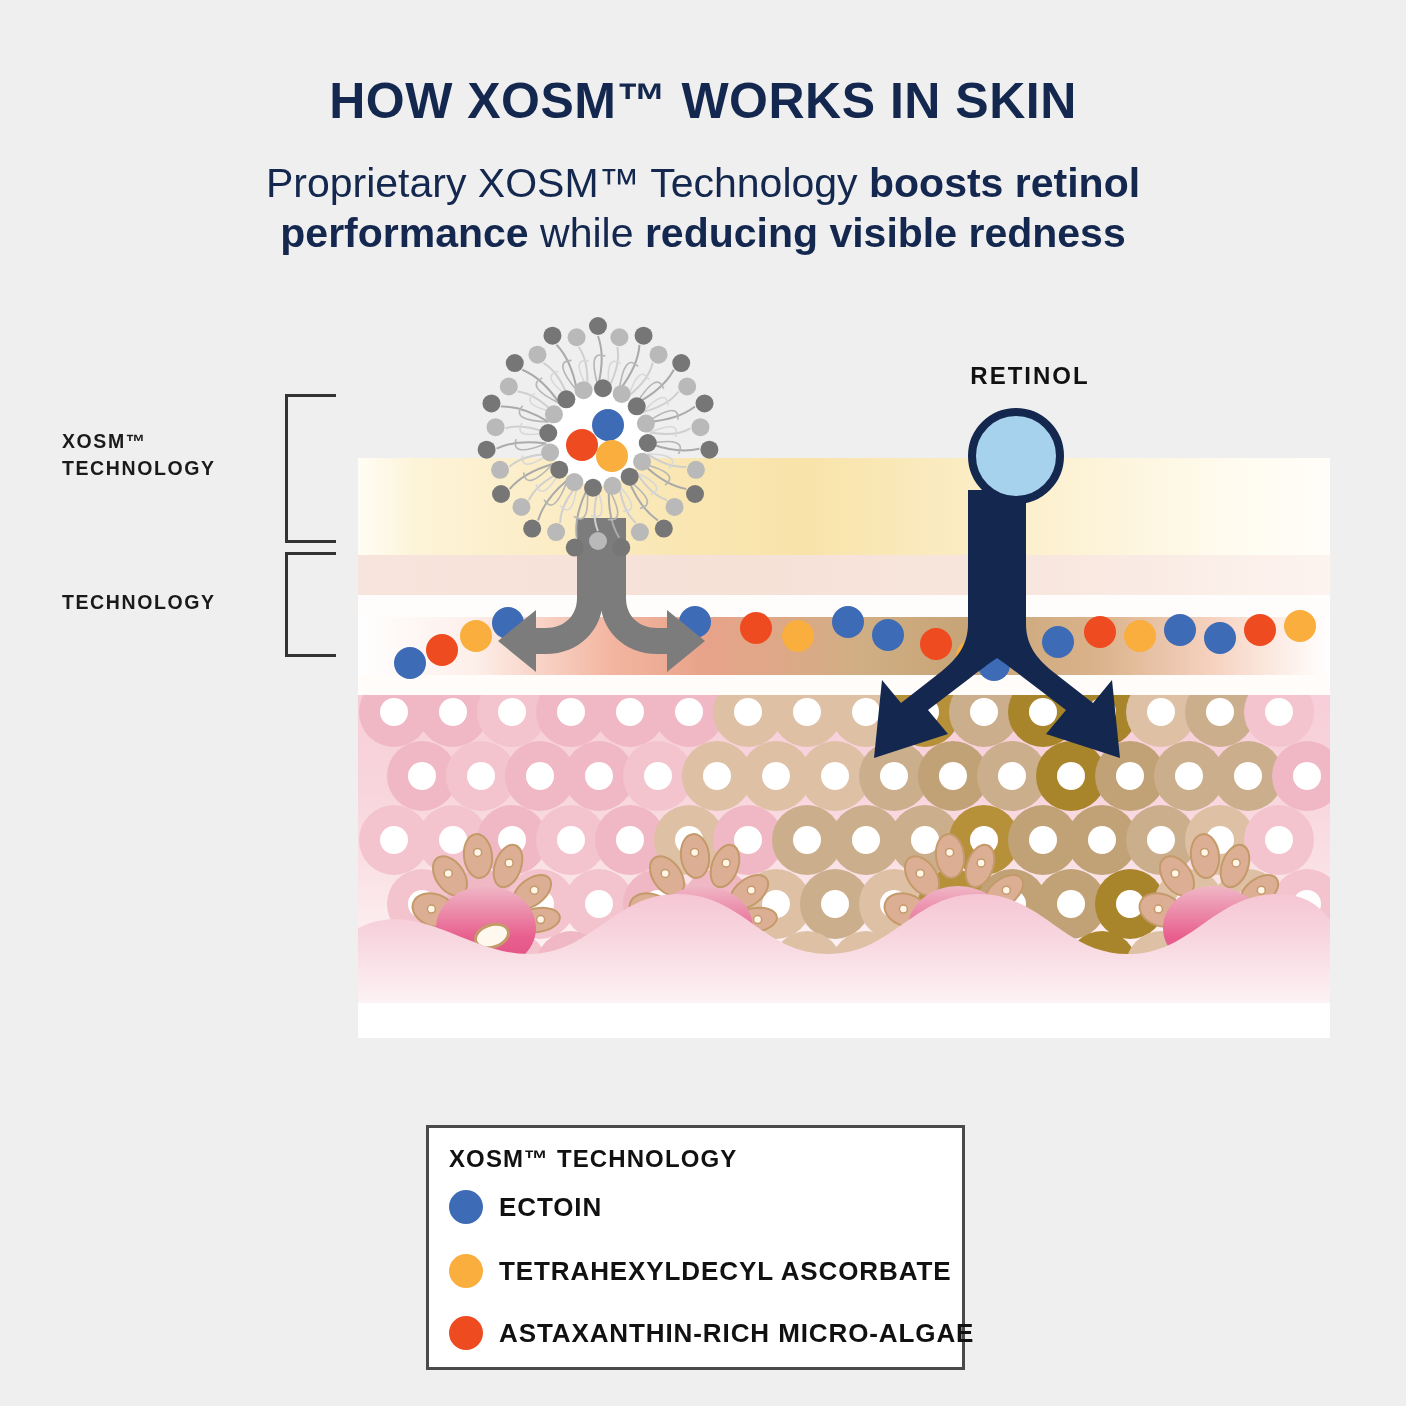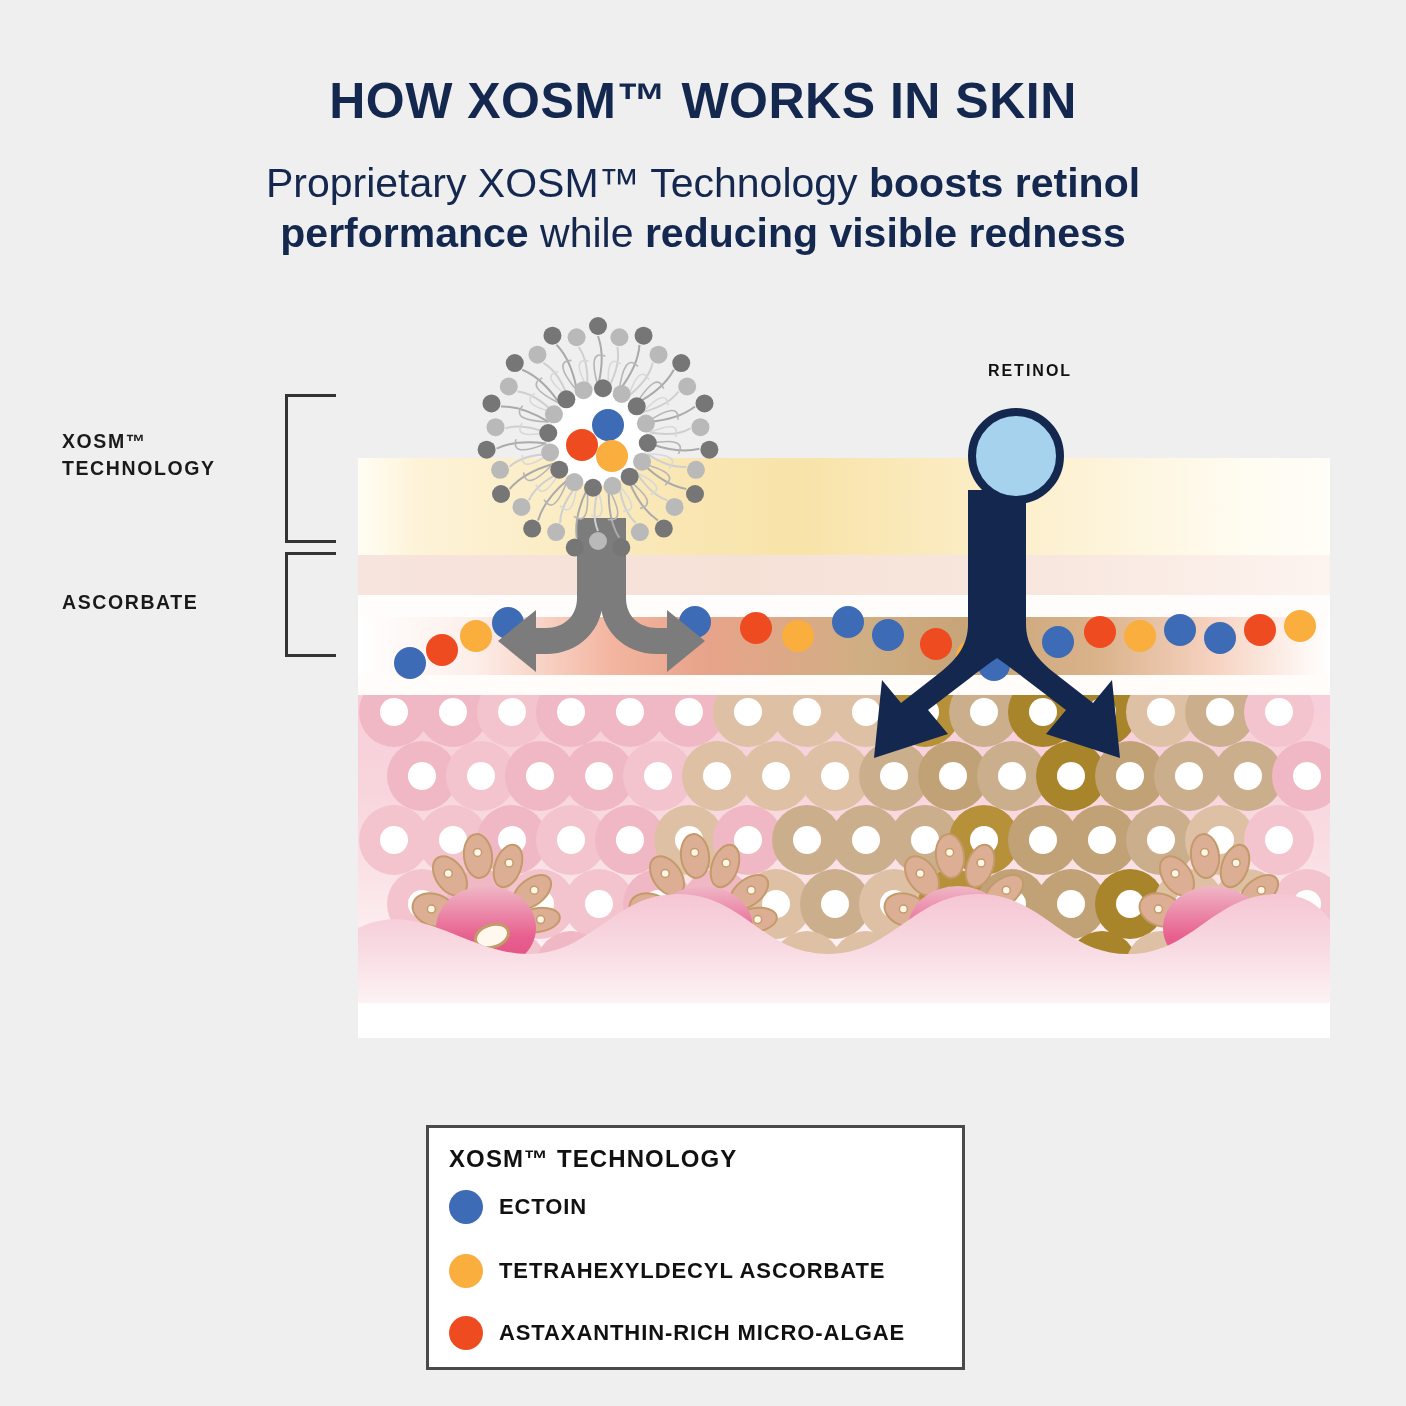--- a/index.html
+++ b/index.html
@@ -39,21 +39,21 @@
   #lbl-xosm{left:62px;top:428px;width:220px;}
   #lbl-epi{left:62px;top:589px;width:220px;}
   .bracket{position:absolute;border:3px solid #333;border-right:none;}
   #brk1{left:285px;top:394px;width:48px;height:143px;}
   #brk2{left:285px;top:552px;width:48px;height:99px;}
 
   
   .retinol-label{
     position:absolute;left:900px;top:362px;width:260px;
     text-align:center;
-    font-size:16px;font-weight:bold;letter-spacing:2px;color:#111;
+    font-size:24px;font-weight:bold;letter-spacing:2px;color:#111;
   }
 
   
   .skin{
     position:absolute;left:358px;top:458px;width:972px;height:580px;
     overflow:hidden;background:#ffffff;
   }
   .layer{position:absolute;left:0;width:972px;}
   
   .l-sc{top:0;height:97px;
@@ -92,35 +92,35 @@
     box-sizing:border-box;
   }
   .legend-title{
     position:absolute;left:20px;top:17px;
     font-size:24px;font-weight:bold;letter-spacing:1.1px;color:#111;
   }
   .legend-row{position:absolute;left:20px;display:flex;align-items:center;}
   .lr0{top:62px;} .lr1{top:126px;} .lr2{top:188px;}
   .legend-dot{width:34px;height:34px;border-radius:50%;flex:0 0 auto;}
   .legend-text{
-    margin-left:16px;font-size:22px;font-weight:bold;letter-spacing:.9px;color:#111;
+    margin-left:16px;font-size:26px;font-weight:bold;letter-spacing:.9px;color:#111;
     white-space:nowrap;
   }
 </style>
 </head>
 <body>
 
 <div class="root">
 
   <div class="title">HOW XOSM™ WORKS IN SKIN</div>
 
   <div class="subtitle"><span>Proprietary XOSM™ Technology </span><b>boosts retinol performance</b><span> while </span><b>reducing visible redness</b></div>
 
   <div class="sidelabel" id="lbl-xosm">XOSM™ TECHNOLOGY</div>
-  <div class="sidelabel" id="lbl-epi">ASCORBATE</div>
+  <div class="sidelabel" id="lbl-epi">TECHNOLOGY</div>
   <div class="bracket" id="brk1"></div>
   <div class="bracket" id="brk2"></div>
 
   <div class="retinol-label">RETINOL</div>
 
   <div class="skin">
     <div class="layer l-sc"></div>
     <div class="layer l-pink1"></div>
     <div class="layer l-white1"></div>
     <div class="layer l-derm"></div>

